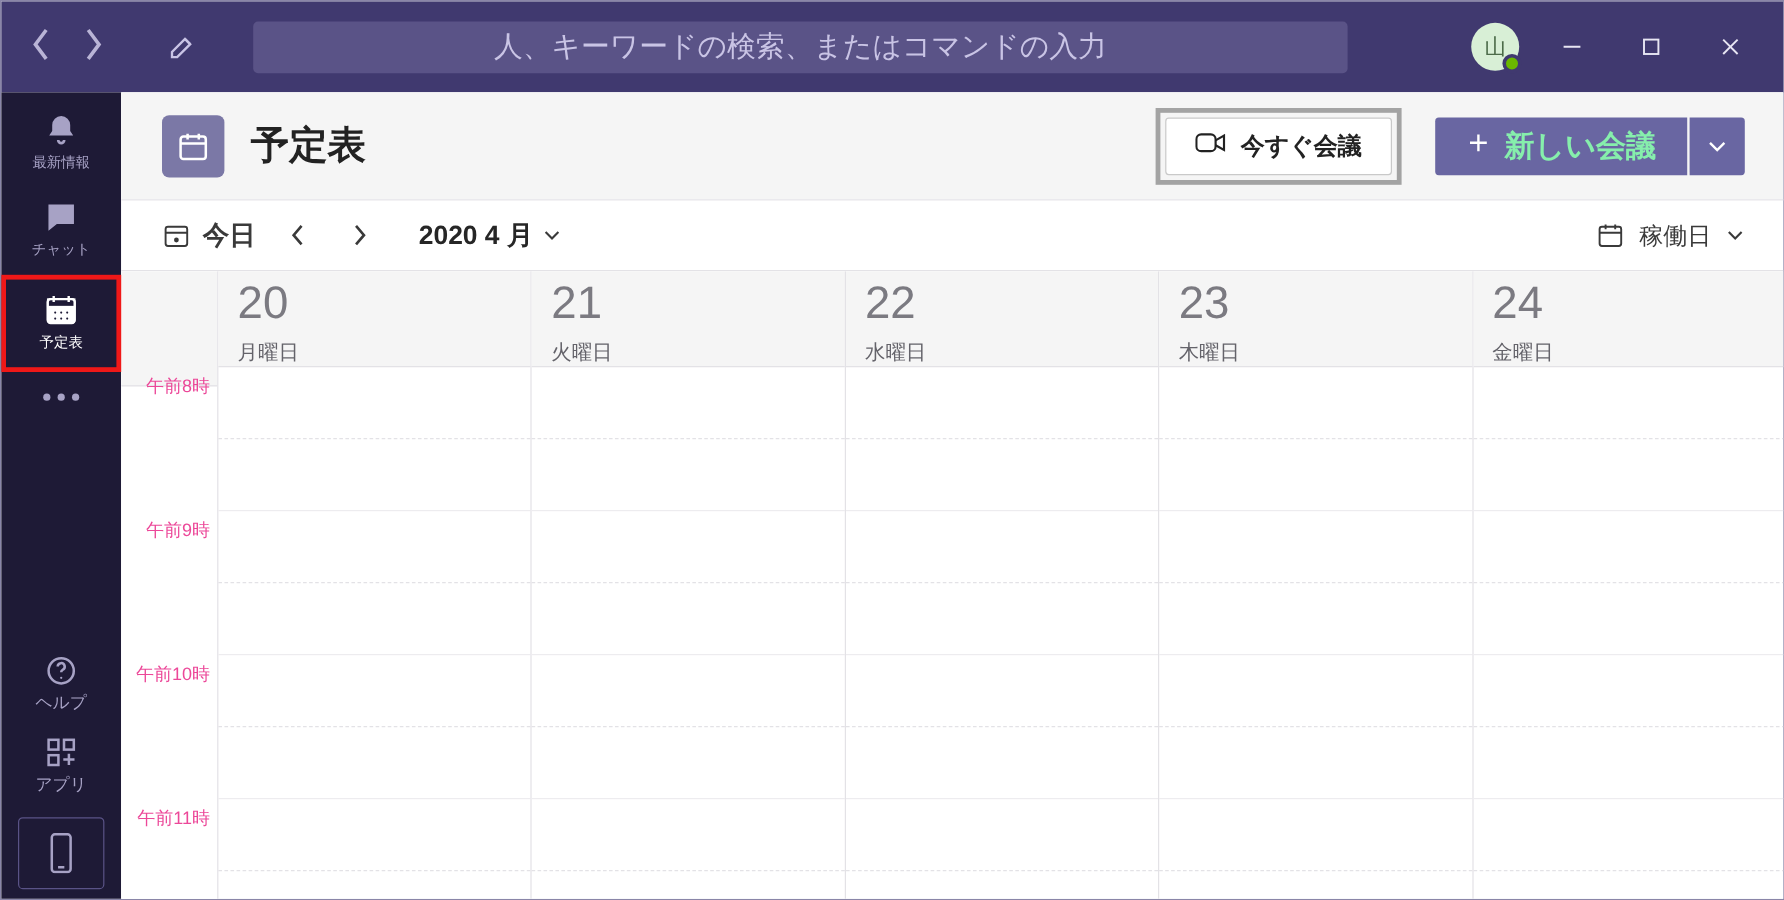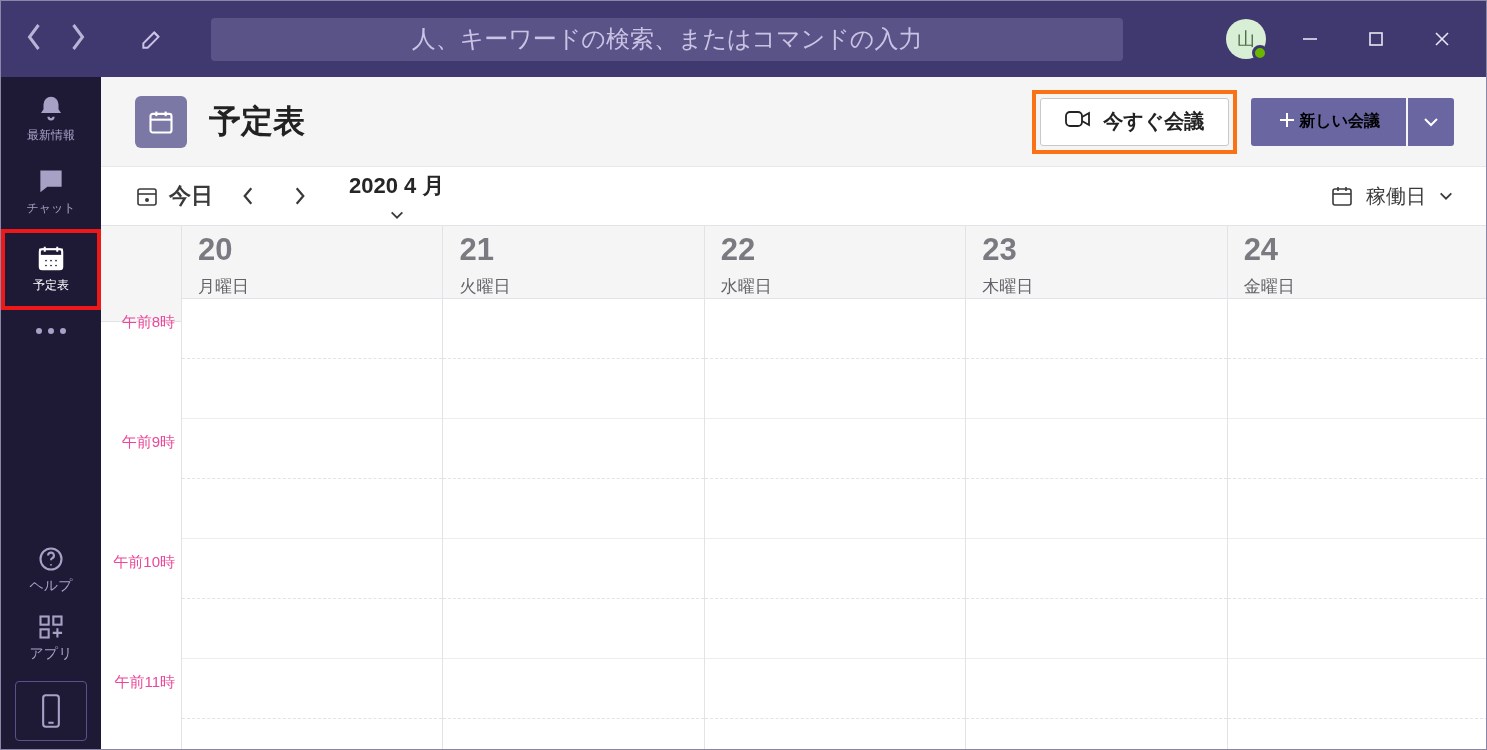--- a/index.html
+++ b/index.html
@@ -61,48 +61,48 @@
     border-bottom:1px solid #e8e7eb;
   }
   .page-icon { width:52px; height:52px; border-radius:6px; background:#7b78a6;
     display:flex; align-items:center; justify-content:center; margin-right:22px;}
   .page-title { font-size:32px; font-weight:700; color:#222; }
   .content-header .spacer { flex:1; }
   .meet-now-btn {
     height:48px; padding:0 24px; background:#fff; border:1px solid #c9c9c9; border-radius:3px;
     display:flex; align-items:center; gap:12px; font-size:20px; font-weight:600; color:#222;
   }
-  .meet-now-wrap { padding:4px; border:4px solid #f97316; margin-right:14px; }
+  .meet-now-wrap { padding:4px; border:4px solid #a3a3a3; margin-right:28px; }
   .new-meeting-btn {
-    height:48px; padding:0 26px; background:#6966a2; color:#000000; border-radius:3px 0 0 3px;
-    display:flex; align-items:center; gap:2px; font-size:16px; font-weight:600;
+    height:48px; padding:0 26px; background:#6966a2; color:#86efac; border-radius:3px 0 0 3px;
+    display:flex; align-items:center; gap:12px; font-size:25px; font-weight:600;
   }
   .new-meeting-chevron {
     height:48px; width:46px; background:#6966a2; border-radius:0 3px 3px 0; margin-left:2px;
     display:flex; align-items:center; justify-content:center;
   }
 
   .toolbar {
     height:58px; display:flex; align-items:center; padding:0 34px; gap:18px;
   }
   .today-btn { display:flex; align-items:center; gap:10px; font-size:22px; color:#3a3a3a;font-weight:bold;}
   .tb-arrow { width:34px; height:34px; display:flex; align-items:center; justify-content:center;}
-  .month-picker { display:flex; align-items:center; gap:8px; font-size:22px; font-weight:700; color:#262626; margin-left:14px;flex-direction:column;}
+  .month-picker { display:flex; align-items:center; gap:8px; font-size:22px; font-weight:700; color:#262626; margin-left:14px;}
   .toolbar .spacer{flex:1;}
   .view-picker { display:flex; align-items:center; gap:12px; font-size:20px; color:#3a3a3a;}
 
   
   .cal { flex:1; display:flex; overflow:hidden; border-top:1px solid #e3e2e6;}
   .time-gutter { width:80px; background:#fff; }
   .time-label { height:120px; display:flex; align-items:flex-start; justify-content:flex-end;
     padding:0px 6px 0 0; font-size:15px; color:#ec4899; position:relative; top:-9px;}
   .days { flex:1; display:flex; }
   .day-col { flex:1; border-left:1px solid #e3e2e6; display:flex; flex-direction:column; }
   .day-header { height:96px; padding:8px 0 0 16px; background:#f5f5f5; border-bottom:1px solid #e3e2e6;}
-  .day-num { font-size:31px; color:#7b7a81; font-weight:700; line-height:1.05;}
+  .day-num { font-size:38px; color:#7b7a81; font-weight:400; line-height:1.05;}
   .day-name { font-size:17px; color:#64636a; margin-top:8px;}
   .slot { height:60px; border-bottom:1px solid #edecef;}
   .slot:nth-child(odd){ border-bottom:1px dashed #e3e2e6;}
   .day-col .slots { flex:1; }
   .gutter-header { height:96px; border-bottom:1px solid #e3e2e6; background:#f5f5f5;}
 </style>
 </head>
 <body>
 
 <div class="app-root">

